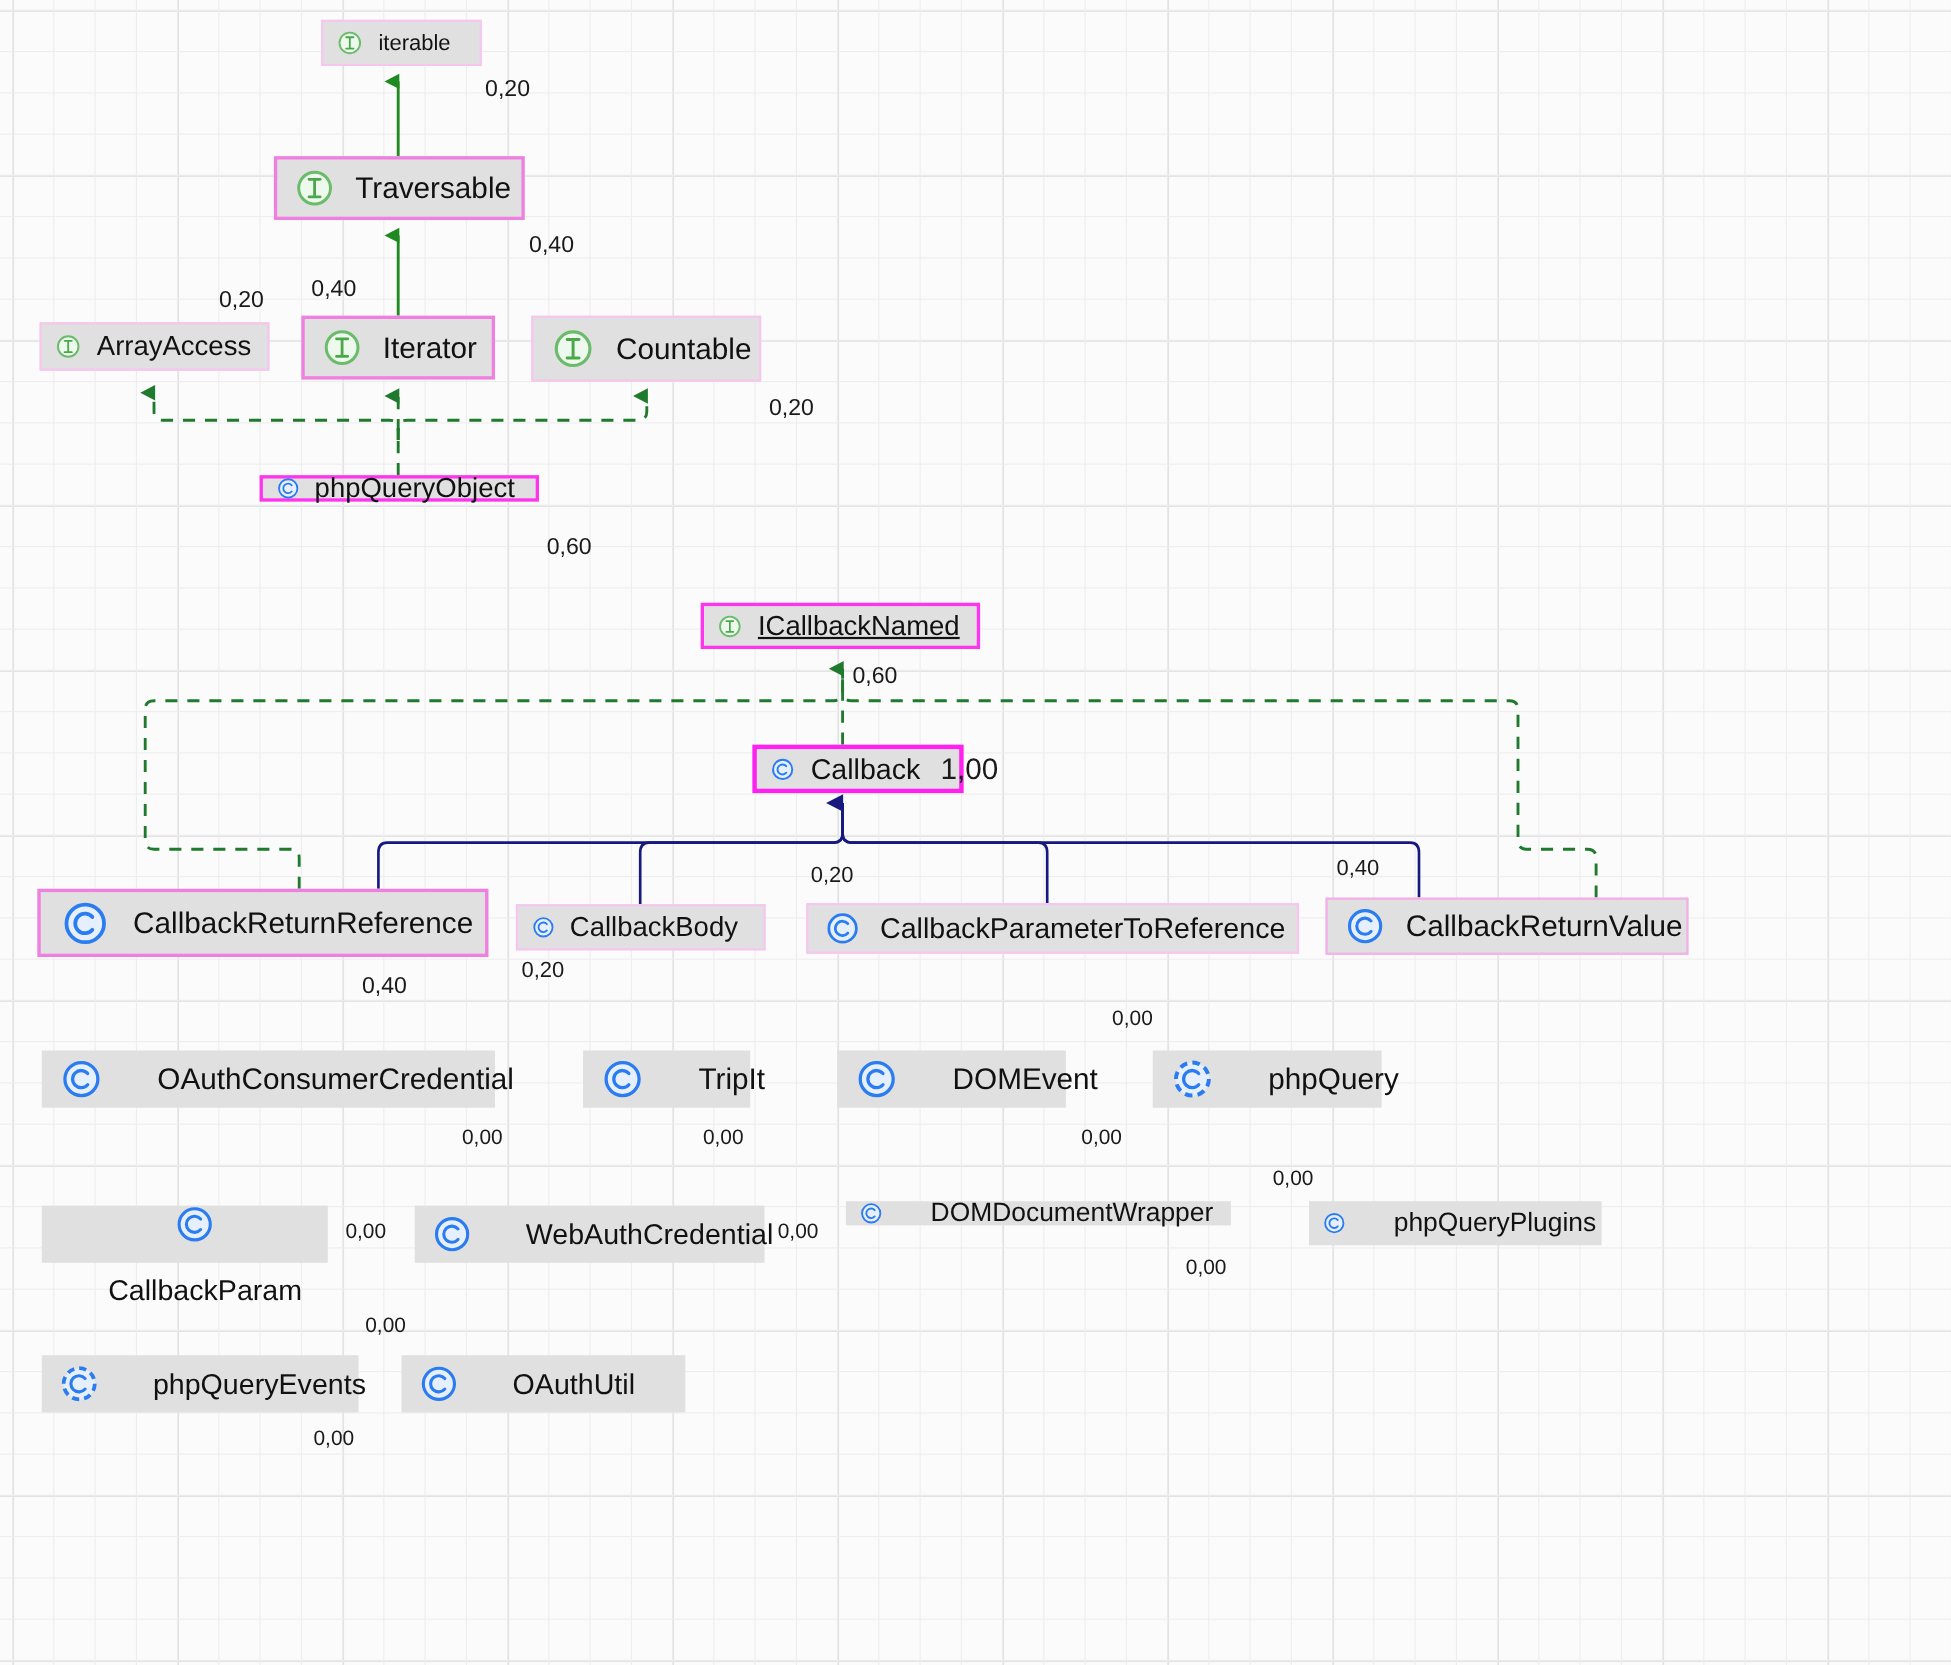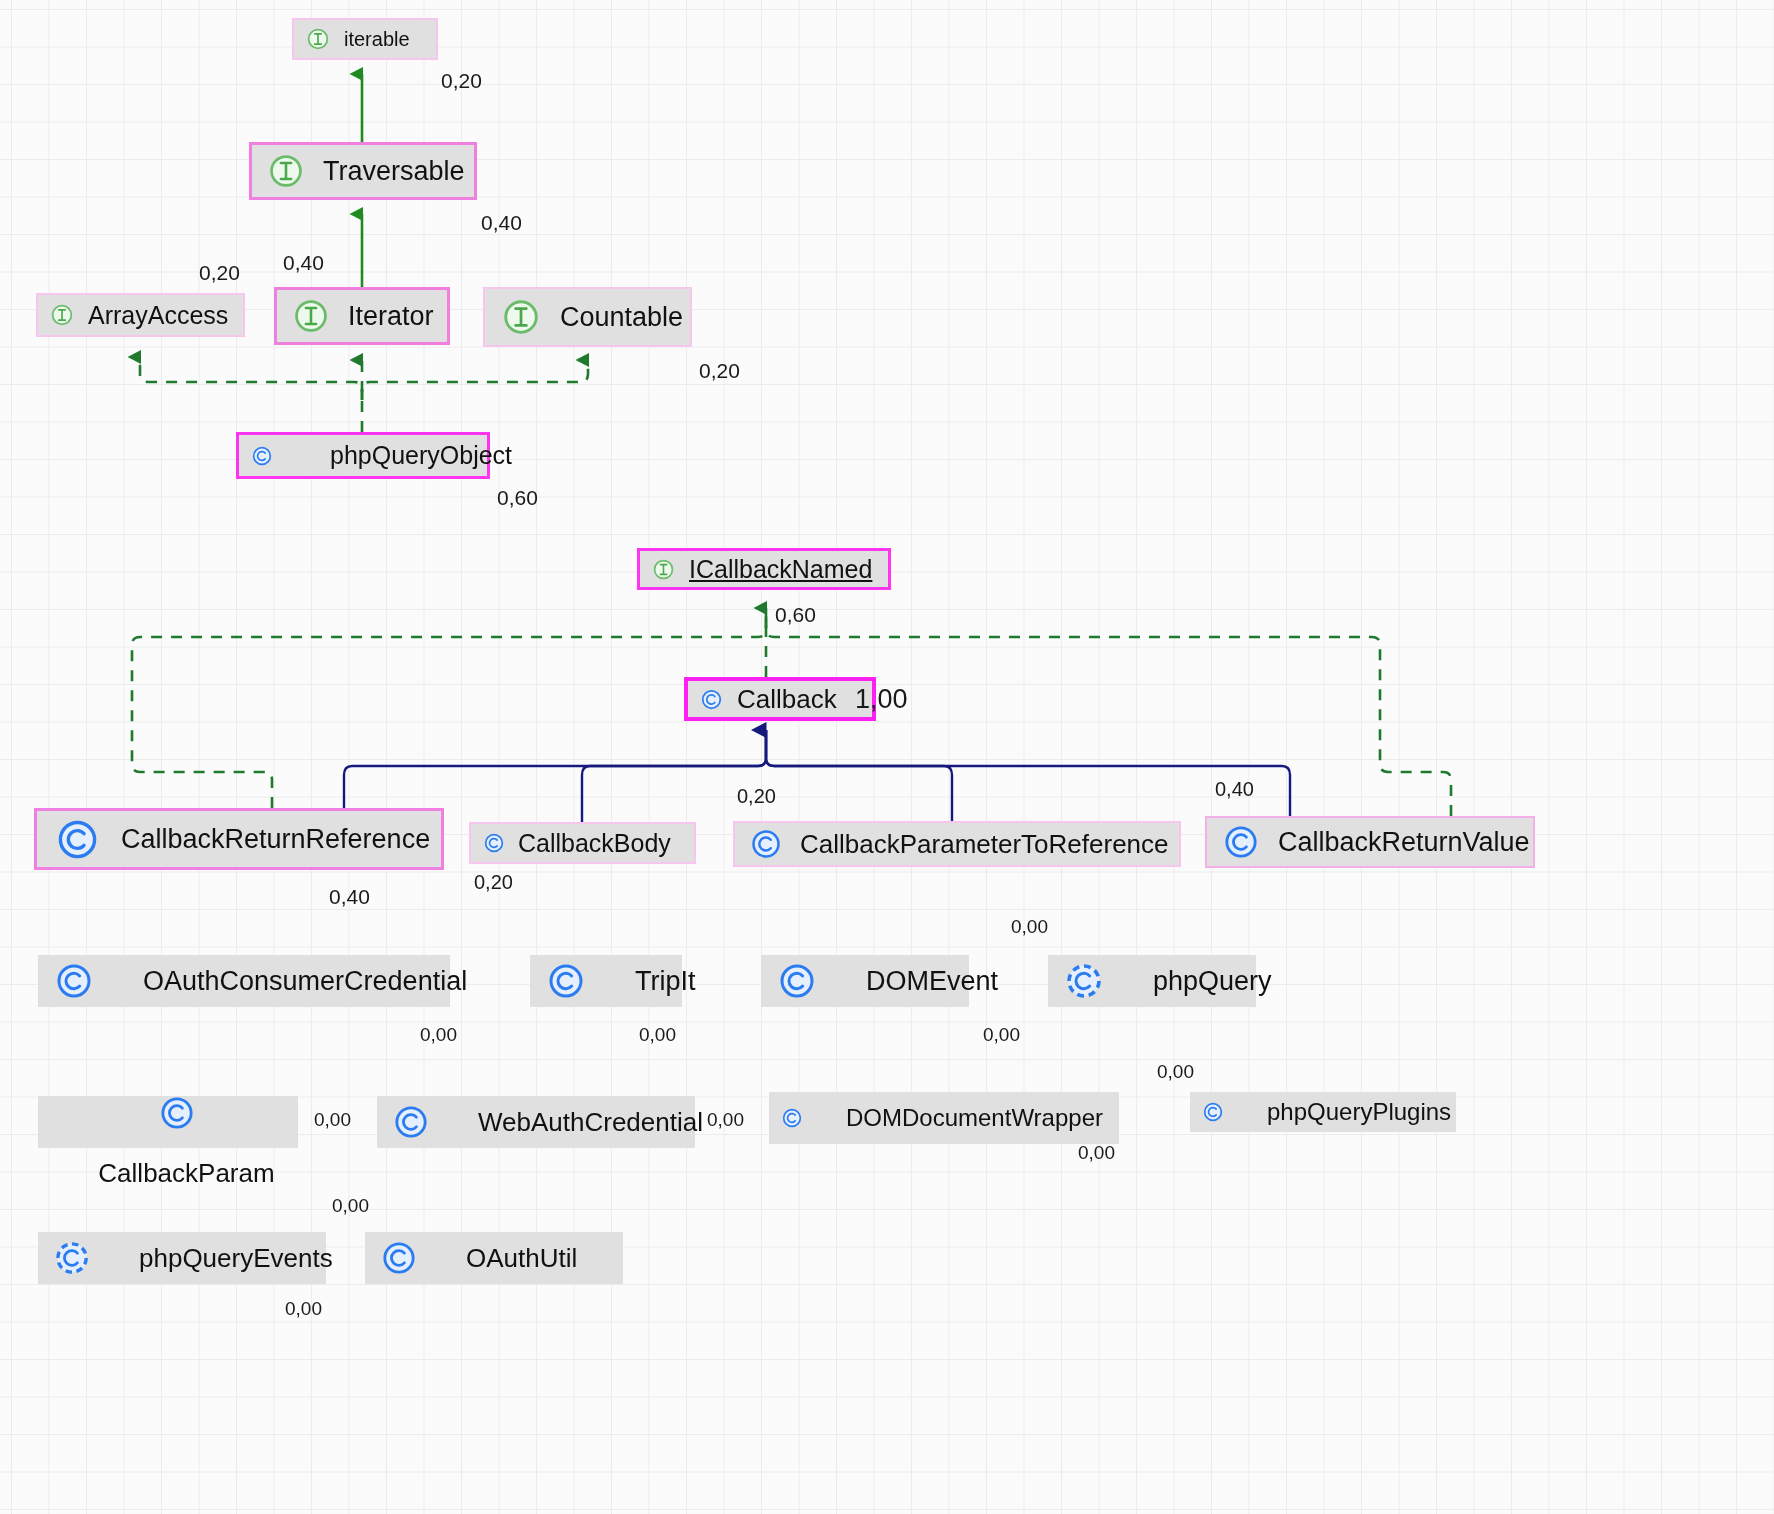--- a/index.html
+++ b/index.html
@@ -154,21 +154,21 @@
     </div>
     <div class="node bw1" style="left: 483px; top: 287px; width: 209px; height: 60px; font-size: 27px; padding-left: 18px;">
       <span style="display: flex; align-items: center;">
         <svg class="ico" width="36" height="36" viewBox="0 0 24 24">
           <circle cx="12" cy="12" r="10.2" fill="#eef9ee" stroke="#6abb6a" stroke-width="1.9"></circle>
           <path d="M8.4 6.4 H15.6 M12 6.4 V17.6 M8.4 17.6 H15.6" stroke="#4aa84a" stroke-width="1.8" fill="none" stroke-linecap="round"></path>
         </svg>
       </span>
       <span class="nm" style="margin-left: 21px;">Countable</span>
     </div>
-    <div class="node bw4" style="left: 236px; top: 432px; width: 254px; height: 47px; font-size: 25px; padding-left: 13px; gap: 44px;">
+    <div class="node bw4" style="left: 236px; top: 432px; width: 254px; height: 24px; font-size: 25px; padding-left: 13px;">
       <span style="display: flex; align-items: center;">
         <svg class="ico" width="20" height="20" viewBox="0 0 24 24">
           <circle cx="12" cy="12" r="10" fill="#e6effd" stroke="#2b7cf0" stroke-width="2"></circle>
           <path d="M15.8 8.6 A5.2 5.2 0 1 0 15.8 15.4" fill="none" stroke="#2b7cf0" stroke-width="2" stroke-linecap="round"></path>
         </svg>
       </span>
       <span class="nm" style="margin-left: 14px;">phpQueryObject</span>
     </div>
     <div class="node bw4" style="left: 637px; top: 548px; width: 254px; height: 42px; font-size: 25px; padding-left: 13px;">
       <span style="display: flex; align-items: center;">
@@ -271,21 +271,21 @@
     </div>
     <div class="node bw0" style="left: 377px; top: 1096px; width: 318px; height: 52px; font-size: 26px; padding-left: 17px;">
       <span style="display: flex; align-items: center;">
         <svg class="ico" width="34" height="34" viewBox="0 0 24 24">
           <circle cx="12" cy="12" r="10" fill="#e6effd" stroke="#2b7cf0" stroke-width="2"></circle>
           <path d="M15.8 8.6 A5.2 5.2 0 1 0 15.8 15.4" fill="none" stroke="#2b7cf0" stroke-width="2" stroke-linecap="round"></path>
         </svg>
       </span>
       <span class="nm" style="margin-left: 20px;">WebAuthCredential</span>
     </div>
-    <div class="node bw0" style="left: 769px; top: 1092px; width: 350px; height: 52px; font-size: 24px; padding-left: 13px;">
+    <div class="node bw0" style="left: 769px; top: 1092px; width: 350px; height: 22px; font-size: 24px; padding-left: 13px;">
       <span style="display: flex; align-items: center;">
         <svg class="ico" width="20" height="20" viewBox="0 0 24 24">
           <circle cx="12" cy="12" r="10" fill="#e6effd" stroke="#2b7cf0" stroke-width="2"></circle>
           <path d="M15.8 8.6 A5.2 5.2 0 1 0 15.8 15.4" fill="none" stroke="#2b7cf0" stroke-width="2" stroke-linecap="round"></path>
         </svg>
       </span>
       <span class="nm" style="margin-left: 14px;">DOMDocumentWrapper</span>
     </div>
     <div class="node bw0" style="left: 1190px; top: 1092px; width: 266px; height: 40px; font-size: 24px; padding-left: 13px;">
       <span style="display: flex; align-items: center;">

